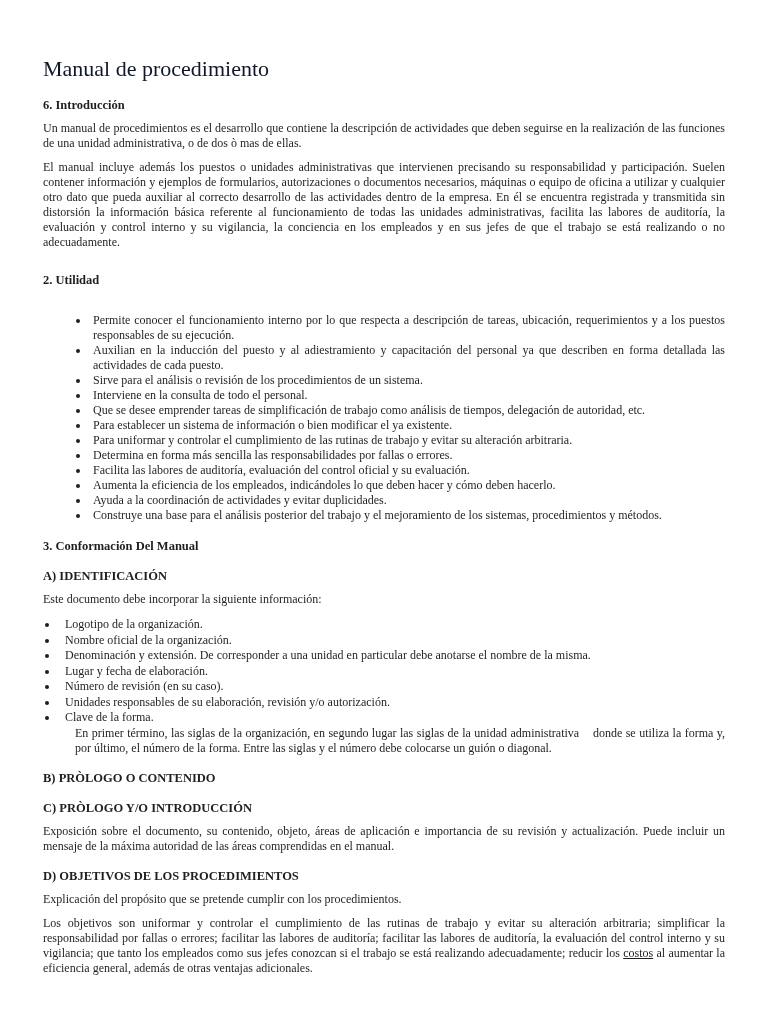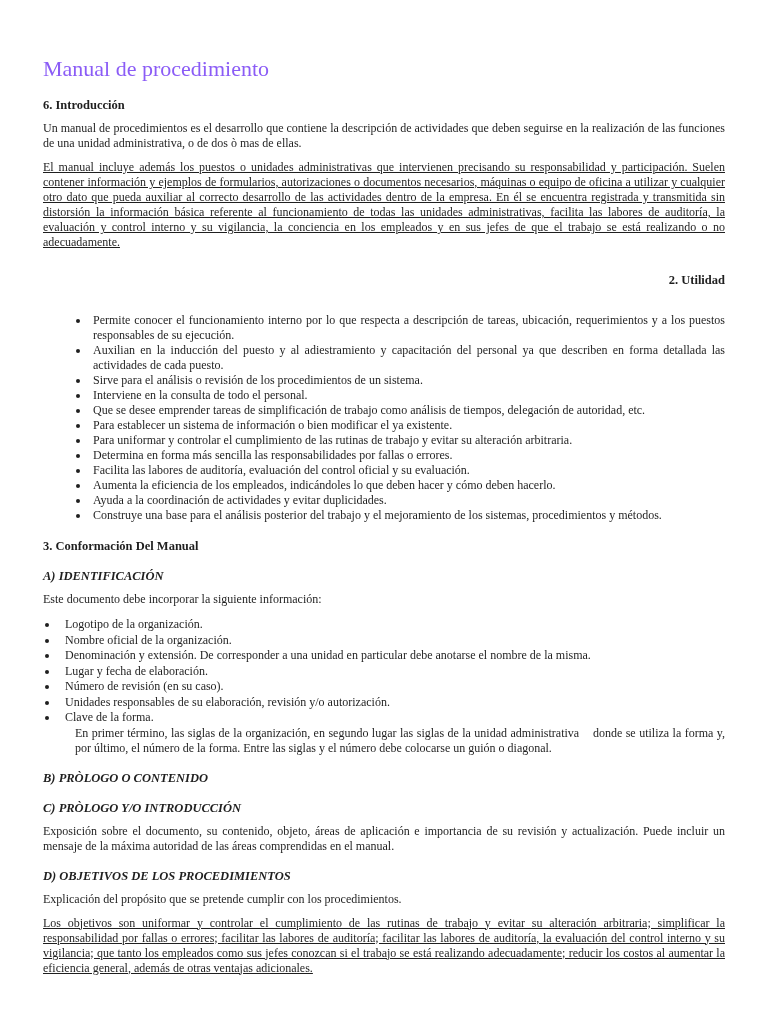--- a/index.html
+++ b/index.html
@@ -13,41 +13,40 @@
     font-size: 12px;
     line-height: 15px;
     overflow: hidden;
   }
   .page { padding: 56px 43px 0 43px; }
 
   h1.doc-title {
     font-size: 22px;
     line-height: 26px;
     font-weight: normal;
-    color: #8b5cf6;
+    color: #0f172a;
     margin: 0 0 14px 0;
   }
   .h-num {
     font-size: 12.5px;
     font-weight: bold;
     margin-top: 15px;
     line-height: 16px;
   }
   .h-let {
     font-size: 12.5px;
     font-weight: bold;
     margin-top: 14px;
     line-height: 16px;
-    font-style: italic;
   }
   p.body-p {
     text-align: justify;
     margin-top: 8px;
   }
-  p.body-p.gap-lg { margin-top: 9px; text-decoration: underline; }
+  p.body-p.gap-lg { margin-top: 9px; }
 
   ul.bullets-inner {
     list-style: disc outside;
     margin-top: 25px;
     padding-left: 47px;
   }
   ul.bullets-inner li {
     text-align: justify;
     padding-left: 3px;
   }
@@ -76,21 +75,21 @@
 <div class="page">
 
   <h1 class="doc-title">Manual de procedimiento</h1>
 
   <div class="h-num">6. Introducción</div>
 
   <p class="body-p">Un manual de procedimientos es el desarrollo que contiene la descripción de actividades que deben seguirse en la realización de las funciones de una unidad administrativa, o de dos ò mas de ellas.</p>
 
   <p class="body-p gap-lg">El manual incluye además los puestos o unidades administrativas que intervienen precisando su responsabilidad y participación. Suelen contener información y ejemplos de formularios, autorizaciones o documentos necesarios, máquinas o equipo de oficina a utilizar y cualquier otro dato que pueda auxiliar al correcto desarrollo de las actividades dentro de la empresa. En él se encuentra registrada y transmitida sin distorsión la información básica referente al funcionamiento de todas las unidades administrativas, facilita las labores de auditoría, la evaluación y control interno y su vigilancia, la conciencia en los empleados y en sus jefes de que el trabajo se está realizando o no adecuadamente.</p>
 
-  <div class="h-num" style="margin-top:22px;text-align:right;">2. Utilidad</div>
+  <div class="h-num" style="margin-top:22px;">2. Utilidad</div>
 
   <ul class="bullets-inner">
 
       <li>Permite conocer el funcionamiento interno por lo que respecta a descripción de tareas, ubicación, requerimientos y a los puestos responsables de su ejecución.</li>
 
       <li>Auxilian en la inducción del puesto y al adiestramiento y capacitación del personal ya que describen en forma detallada las actividades de cada puesto.</li>
 
       <li>Sirve para el análisis o revisión de los procedimientos de un sistema.</li>
 
       <li>Interviene en la consulta de todo el personal.</li>

